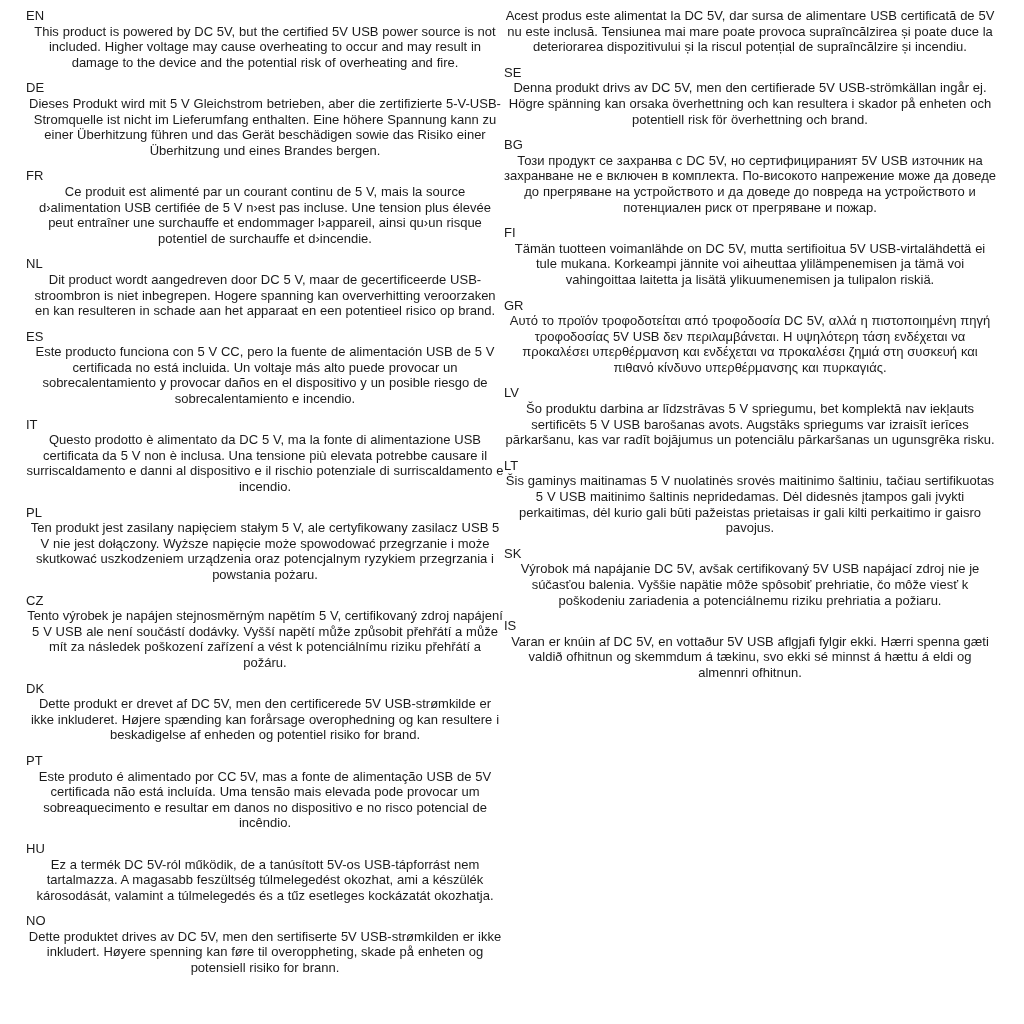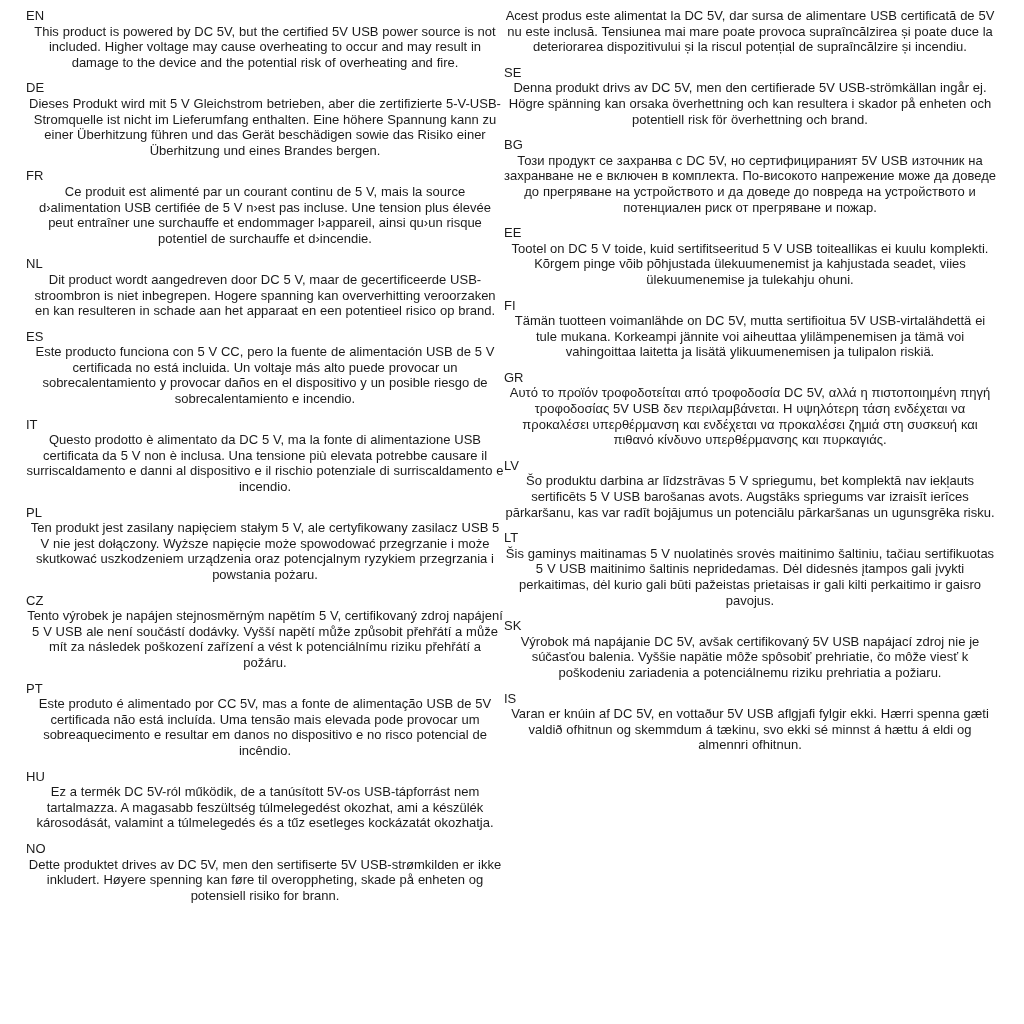--- a/index.html
+++ b/index.html
@@ -64,20 +64,24 @@
     </div>
     <div class="section">
       <div class="lang-code">PL</div>
       <p class="lang-text">Ten produkt jest zasilany napięciem stałym 5 V, ale certyfikowany zasilacz USB 5 V nie jest dołączony. Wyższe napięcie może spowodować przegrzanie i może skutkować uszkodzeniem urządzenia oraz potencjalnym ryzykiem przegrzania i powstania pożaru.</p>
     </div>
     <div class="section">
       <div class="lang-code">CZ</div>
       <p class="lang-text">Tento výrobek je napájen stejnosměrným napětím 5 V, certifikovaný zdroj napájení 5 V USB ale není součástí dodávky. Vyšší napětí může způsobit přehřátí a může mít za následek poškození zařízení a vést k potenciálnímu riziku přehřátí a požáru.</p>
     </div>
     <div class="section">
+      <div class="lang-code">DK</div>
+      <p class="lang-text">Dette produkt er drevet af DC 5V, men den certificerede 5V USB-strømkilde er ikke inkluderet. Højere spænding kan forårsage overophedning og kan resultere i beskadigelse af enheden og potentiel risiko for brand.</p>
+    </div>
+    <div class="section">
       <div class="lang-code">PT</div>
       <p class="lang-text">Este produto é alimentado por CC 5V, mas a fonte de alimentação USB de 5V certificada não está incluída. Uma tensão mais elevada pode provocar um sobreaquecimento e resultar em danos no dispositivo e no risco potencial de incêndio.</p>
     </div>
     <div class="section">
       <div class="lang-code">HU</div>
       <p class="lang-text">Ez a termék DC 5V-ról működik, de a tanúsított 5V-os USB-tápforrást nem tartalmazza. A magasabb feszültség túlmelegedést okozhat, ami a készülék károsodását, valamint a túlmelegedés és a tűz esetleges kockázatát okozhatja.</p>
     </div>
     <div class="section">
       <div class="lang-code">NO</div>
       <p class="lang-text">Dette produktet drives av DC 5V, men den sertifiserte 5V USB-strømkilden er ikke inkludert. Høyere spenning kan føre til overoppheting, skade på enheten og potensiell risiko for brann.</p>
@@ -88,24 +92,20 @@
     <div class="section">
       <p class="lang-text">Acest produs este alimentat la DC 5V, dar sursa de alimentare USB certificată de 5V nu este inclusă. Tensiunea mai mare poate provoca supraîncălzirea și poate duce la deteriorarea dispozitivului și la riscul potențial de supraîncălzire și incendiu.</p>
     </div>
     <div class="section">
       <div class="lang-code">SE</div>
       <p class="lang-text">Denna produkt drivs av DC 5V, men den certifierade 5V USB-strömkällan ingår ej. Högre spänning kan orsaka överhettning och kan resultera i skador på enheten och potentiell risk för överhettning och brand.</p>
     </div>
     <div class="section">
       <div class="lang-code">BG</div>
       <p class="lang-text">Този продукт се захранва с DC 5V, но сертифицираният 5V USB източник на захранване не е включен в комплекта. По-високото напрежение може да доведе до прегряване на устройството и да доведе до повреда на устройството и потенциален риск от прегряване и пожар.</p>
-    </div>
-    <div class="section">
-      <div class="lang-code">EE</div>
-      <p class="lang-text">Tootel on DC 5 V toide, kuid sertifitseeritud 5 V USB toiteallikas ei kuulu komplekti. Kõrgem pinge võib põhjustada ülekuumenemist ja kahjustada seadet, viies ülekuumenemise ja tulekahju ohuni.</p>
     </div>
     <div class="section">
       <div class="lang-code">FI</div>
       <p class="lang-text">Tämän tuotteen voimanlähde on DC 5V, mutta sertifioitua 5V USB-virtalähdettä ei tule mukana. Korkeampi jännite voi aiheuttaa ylilämpenemisen ja tämä voi vahingoittaa laitetta ja lisätä ylikuumenemisen ja tulipalon riskiä.</p>
     </div>
     <div class="section">
       <div class="lang-code">GR</div>
       <p class="lang-text">Αυτό το προϊόν τροφοδοτείται από τροφοδοσία DC 5V, αλλά η πιστοποιημένη πηγή τροφοδοσίας 5V USB δεν περιλαμβάνεται. Η υψηλότερη τάση ενδέχεται να προκαλέσει υπερθέρμανση και ενδέχεται να προκαλέσει ζημιά στη συσκευή και πιθανό κίνδυνο υπερθέρμανσης και πυρκαγιάς.</p>
     </div>
     <div class="section">

